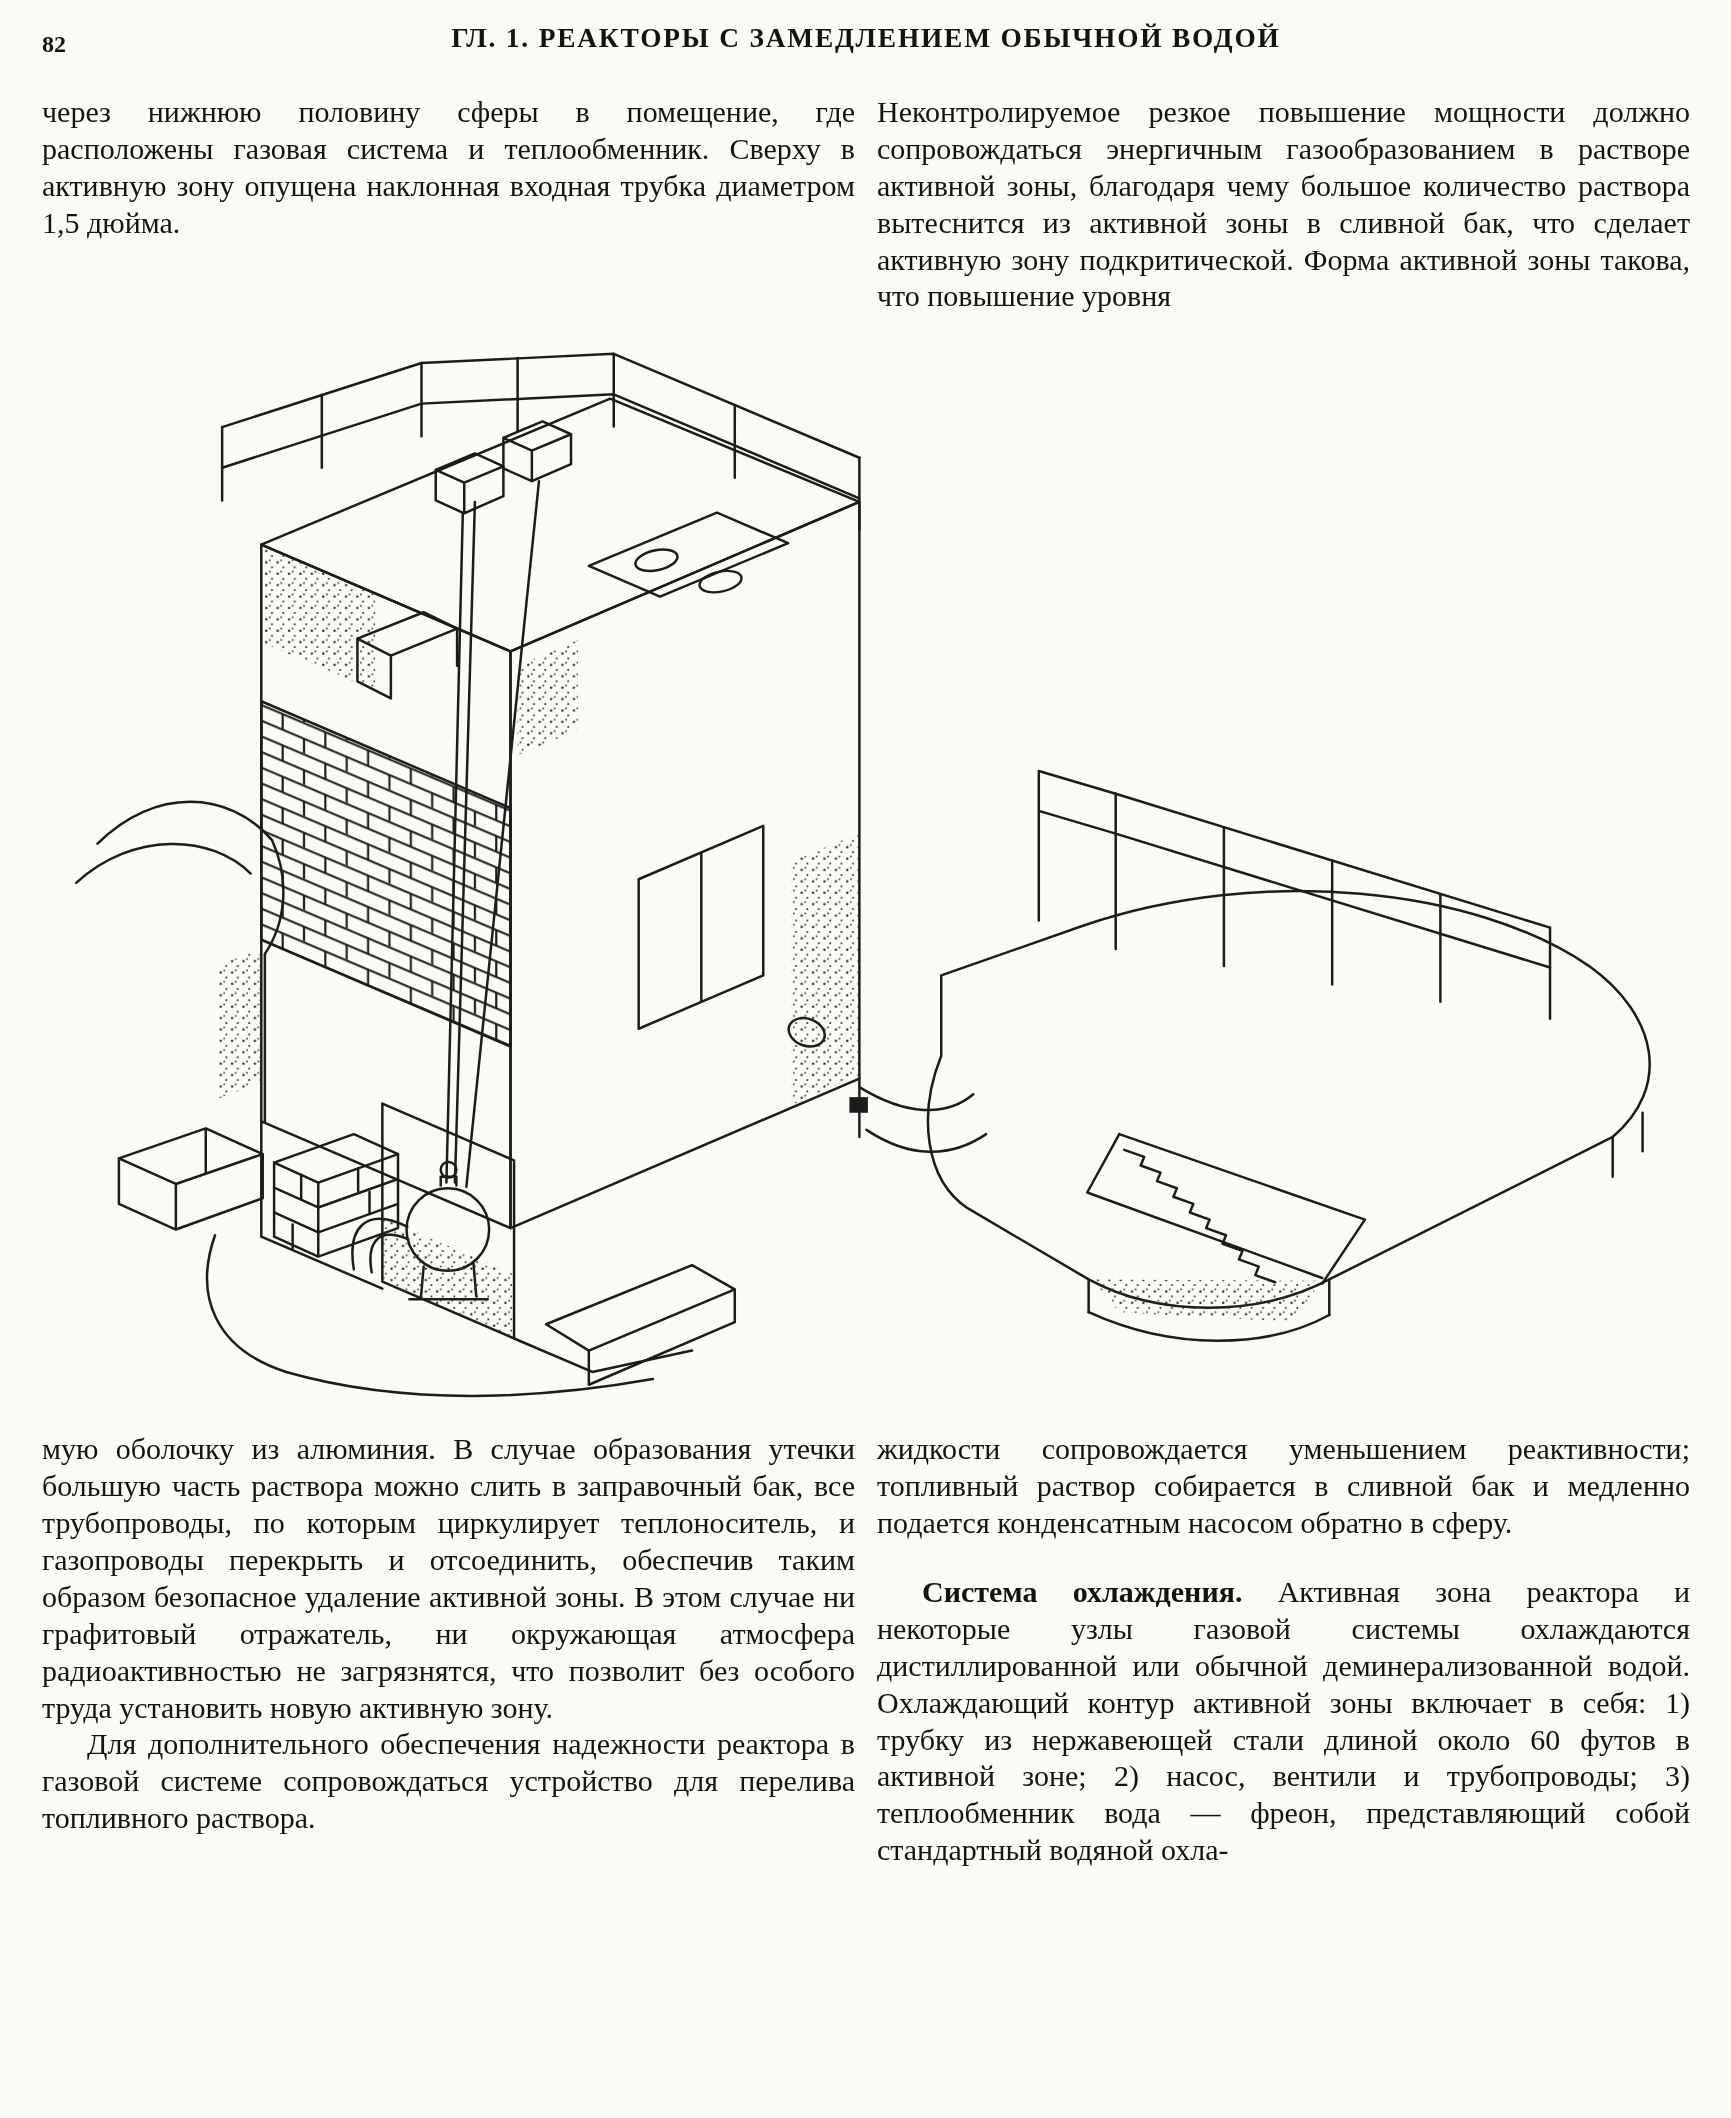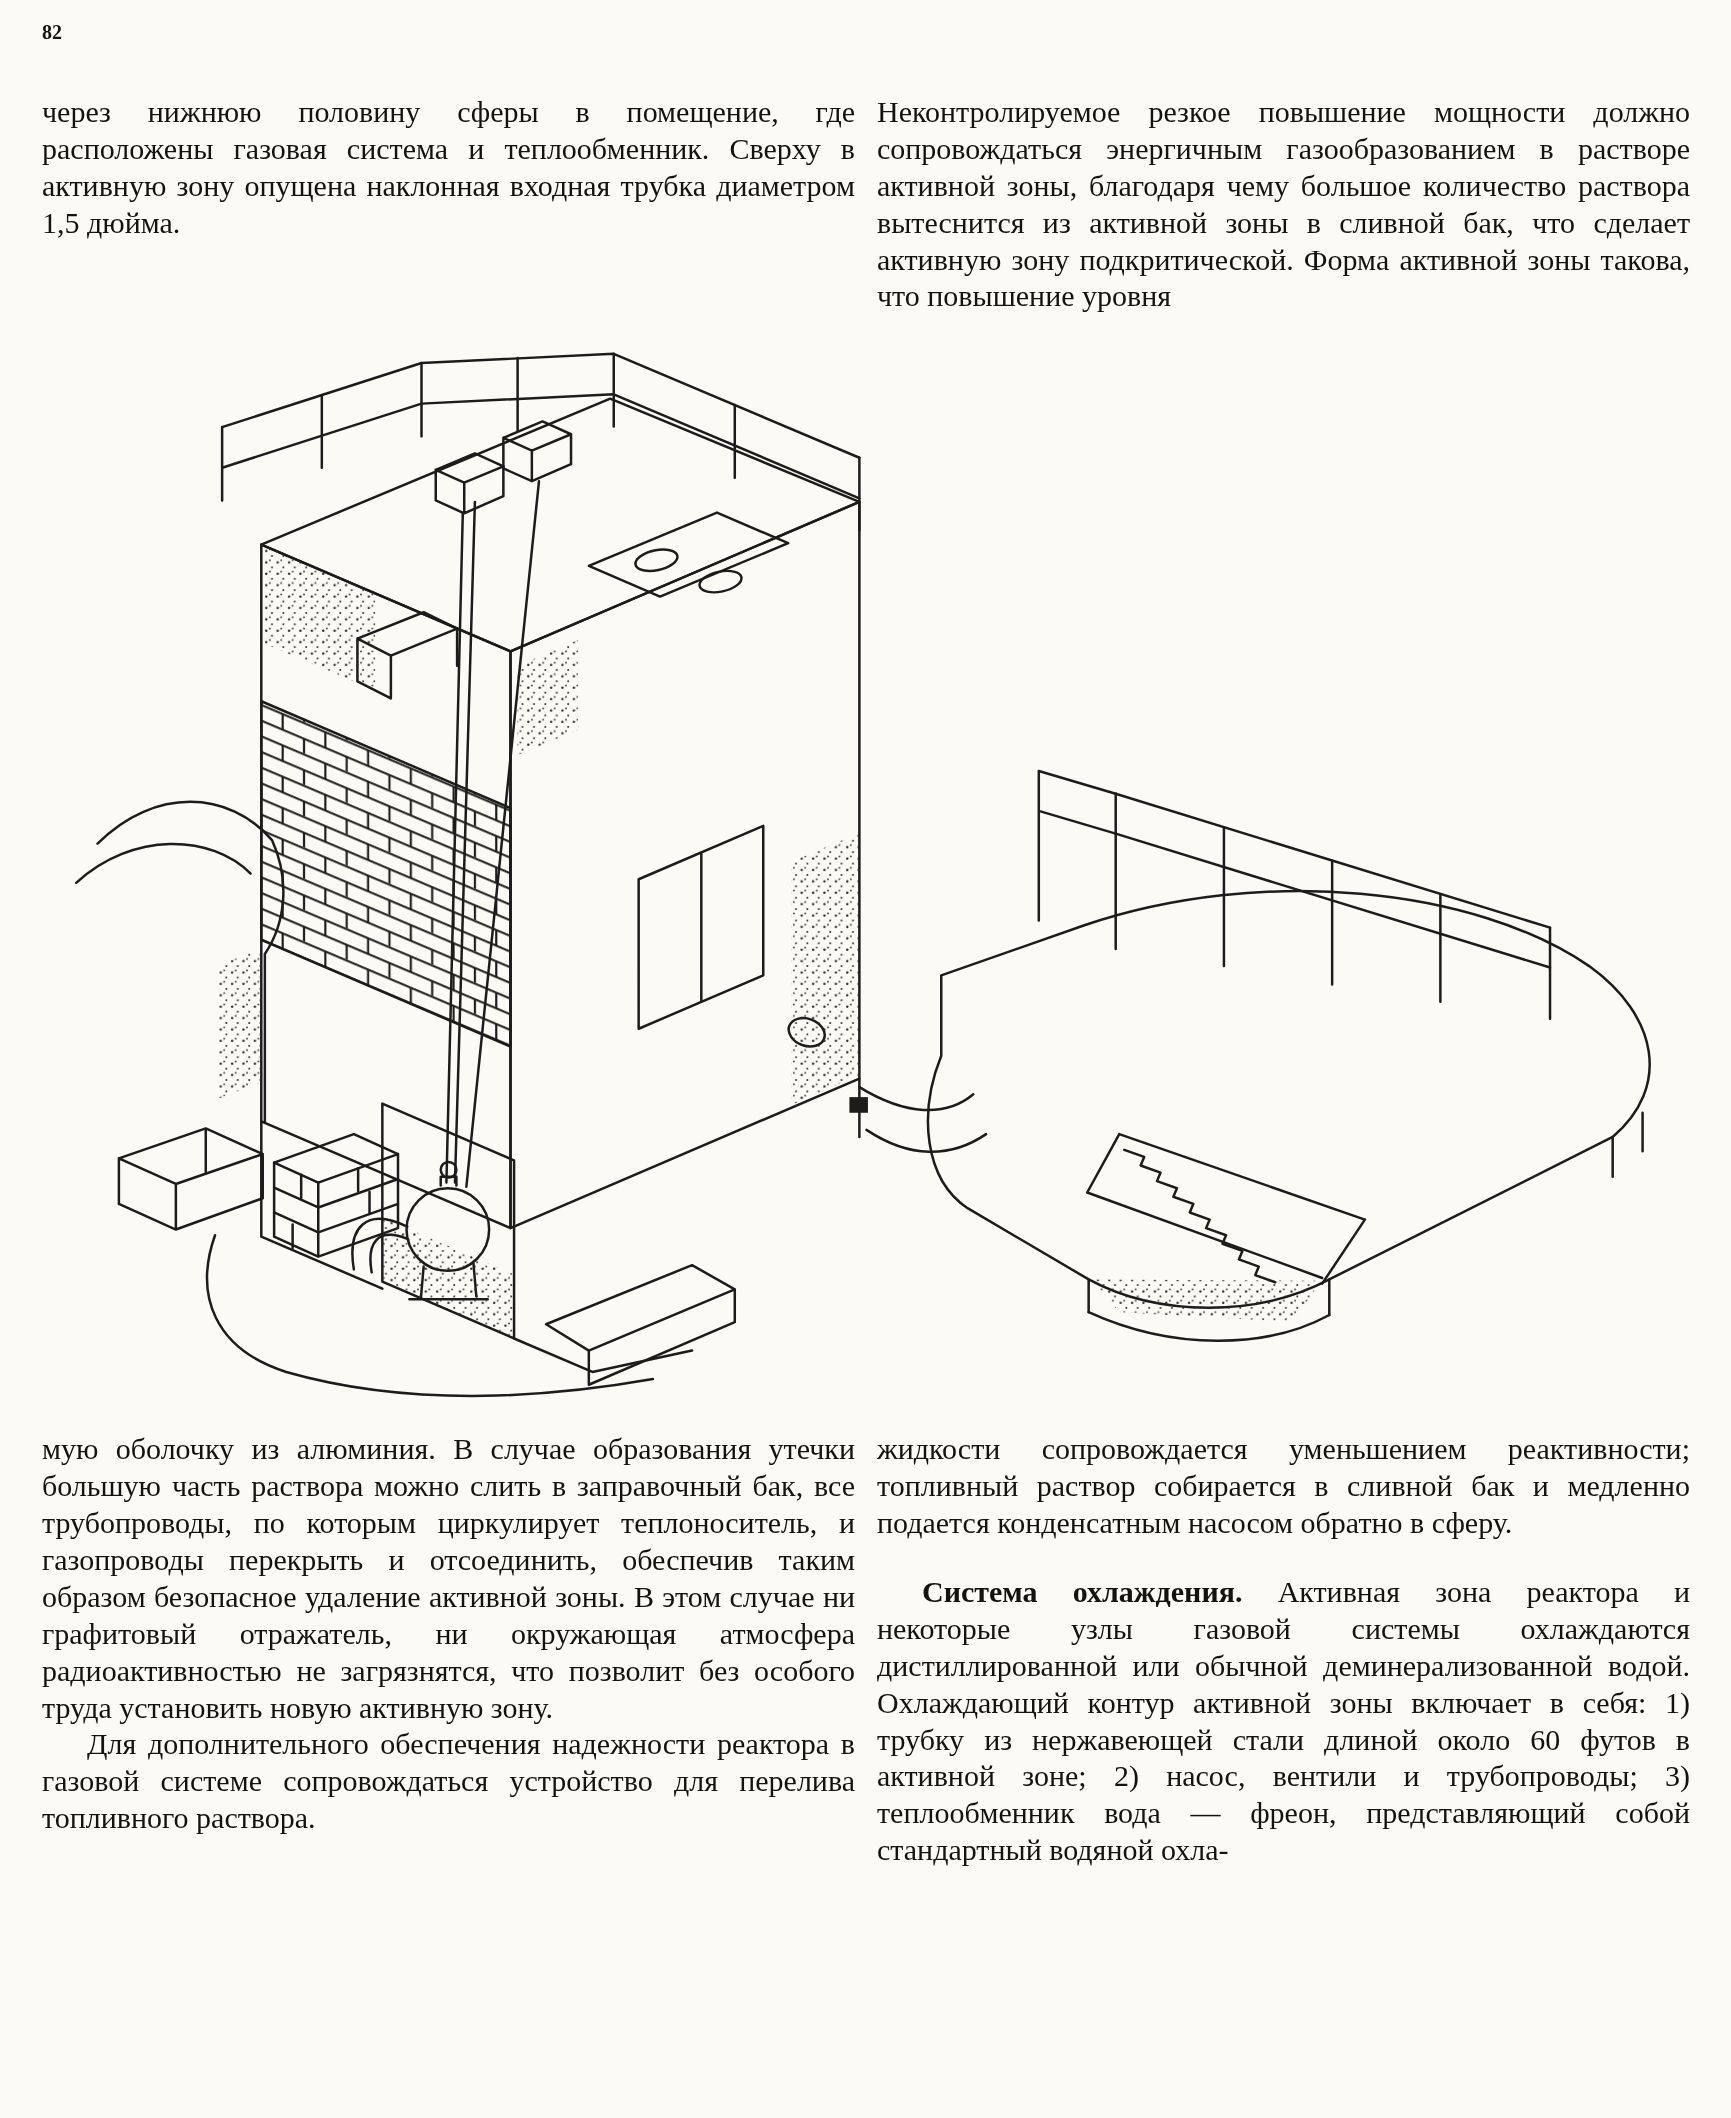--- a/index.html
+++ b/index.html
@@ -4,21 +4,21 @@
 <style>
   html,body{margin:0;padding:0;}
   body{
     width:1732px;height:2119px;
     background:#fbfaf5;color:#151310;
     font-family:"Liberation Serif", serif;
     overflow:hidden;
   }
   .page{box-sizing:border-box;width:100%;height:100%;padding:19px 42px 14.4px;}
   .header{position:relative;height:40px;}
-  .pageno{position:absolute;left:0;top:2px;font-weight:bold;font-size:20px;}
+  .pageno{position:absolute;left:0;top:12px;font-weight:bold;font-size:24px;}
   .chapter{display:block;text-align:center;font-weight:bold;font-size:27.4px;letter-spacing:1.8px;padding-top:4.3px;}
   .cols{display:flex;gap:22px;}
   .col{flex:1 1 0;text-align:justify;font-size:30px;line-height:1.23;}
   .col p{margin:0;}
   p.indent{text-indent:1.5em;}
   p.gap-top{margin-top:32px;}
   .top{margin-top:35px;}
   figure{margin:16px 0 0 0;text-align:center;}
   figure svg{display:block;margin:0 auto;}
   figcaption{margin-top:10px;font-size:27px;text-align:center;}
@@ -26,20 +26,21 @@
   .bottom{margin-top:32px;}
   b.lead{font-weight:bold;}
 </style>
 </head>
 <body>
 
 <div class="page">
 
   <header class="header">
     <span class="pageno">82</span>
+    <span class="chapter">ГЛ. 1. РЕАКТОРЫ С ЗАМЕДЛЕНИЕМ ОБЫЧНОЙ ВОДОЙ</span>
   </header>
 
   <section class="cols top">
     <div class="col">
       <p>через нижнюю половину сферы в помещение, где расположены газовая система и теплообменник. Сверху в активную зону опущена наклонная входная трубка диаметром 1,5 дюйма.</p>
     </div>
     <div class="col">
       <p>Неконтролируемое резкое повышение мощности должно сопровождаться энергичным газообразованием в растворе активной зоны, благодаря чему большое количество раствора вытеснится из активной зоны в сливной бак, что сделает активную зону подкритической. Форма активной зоны такова, что повышение уровня</p>
     </div>
   </section>

